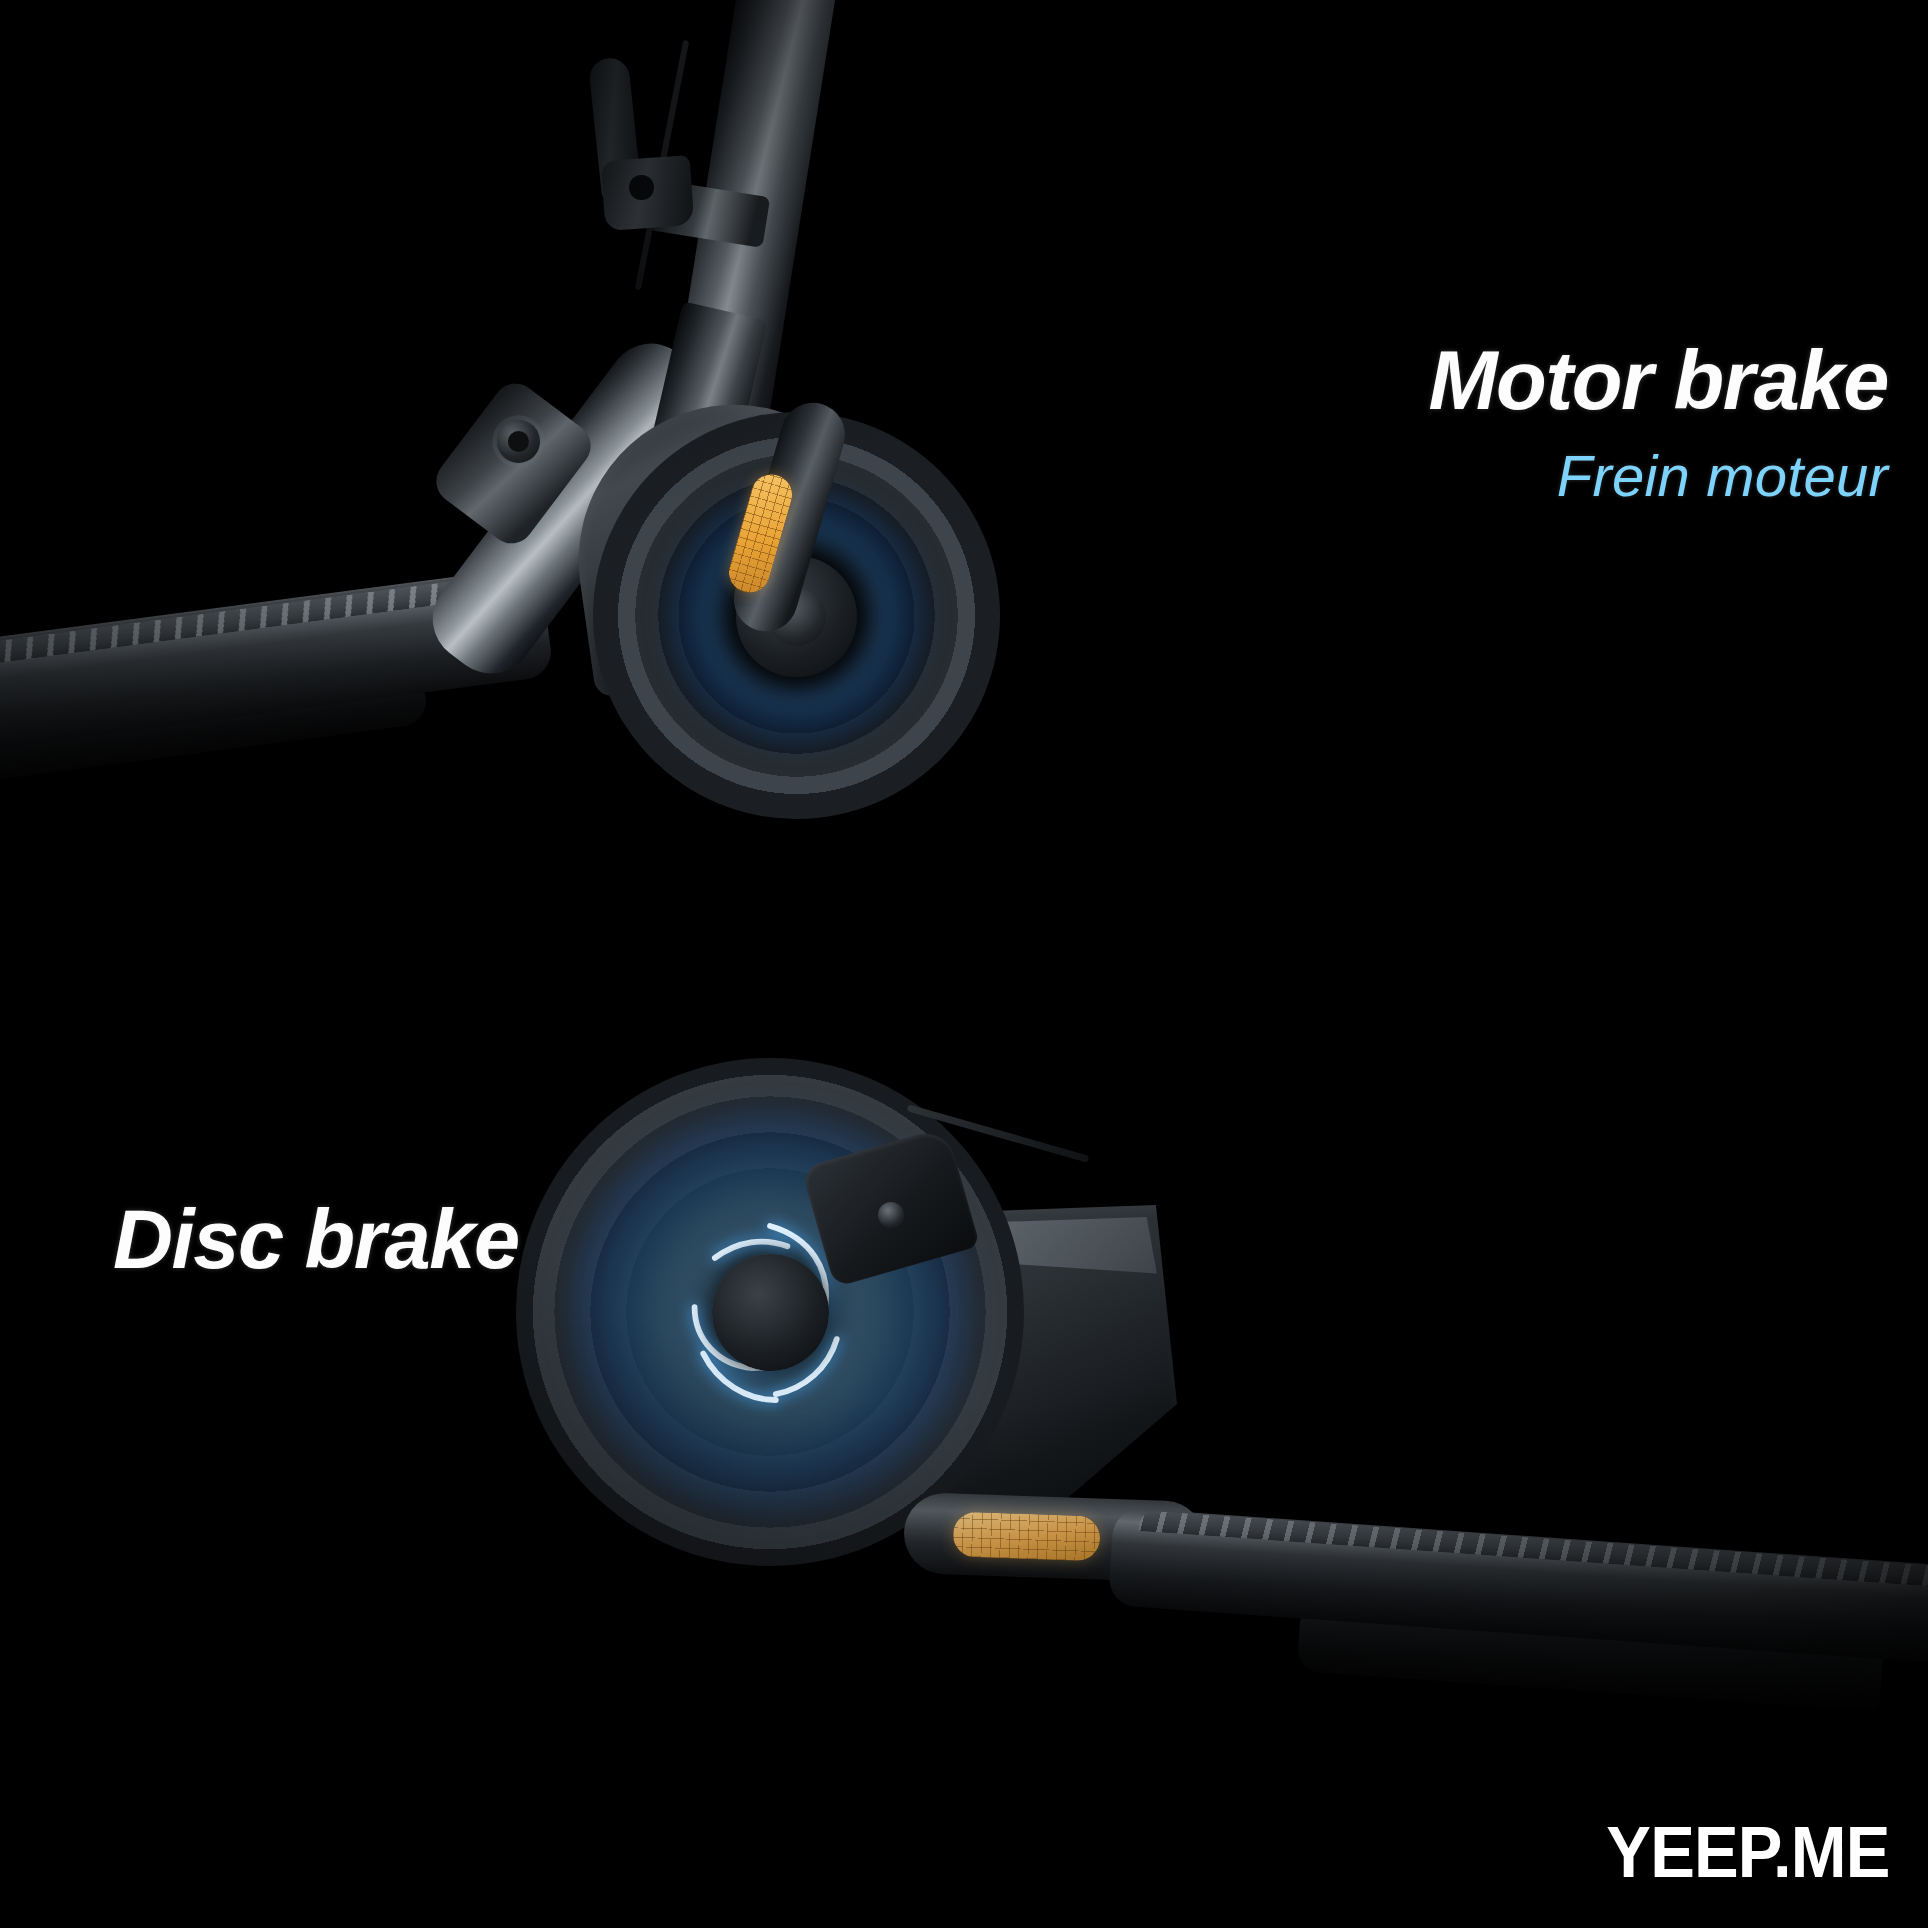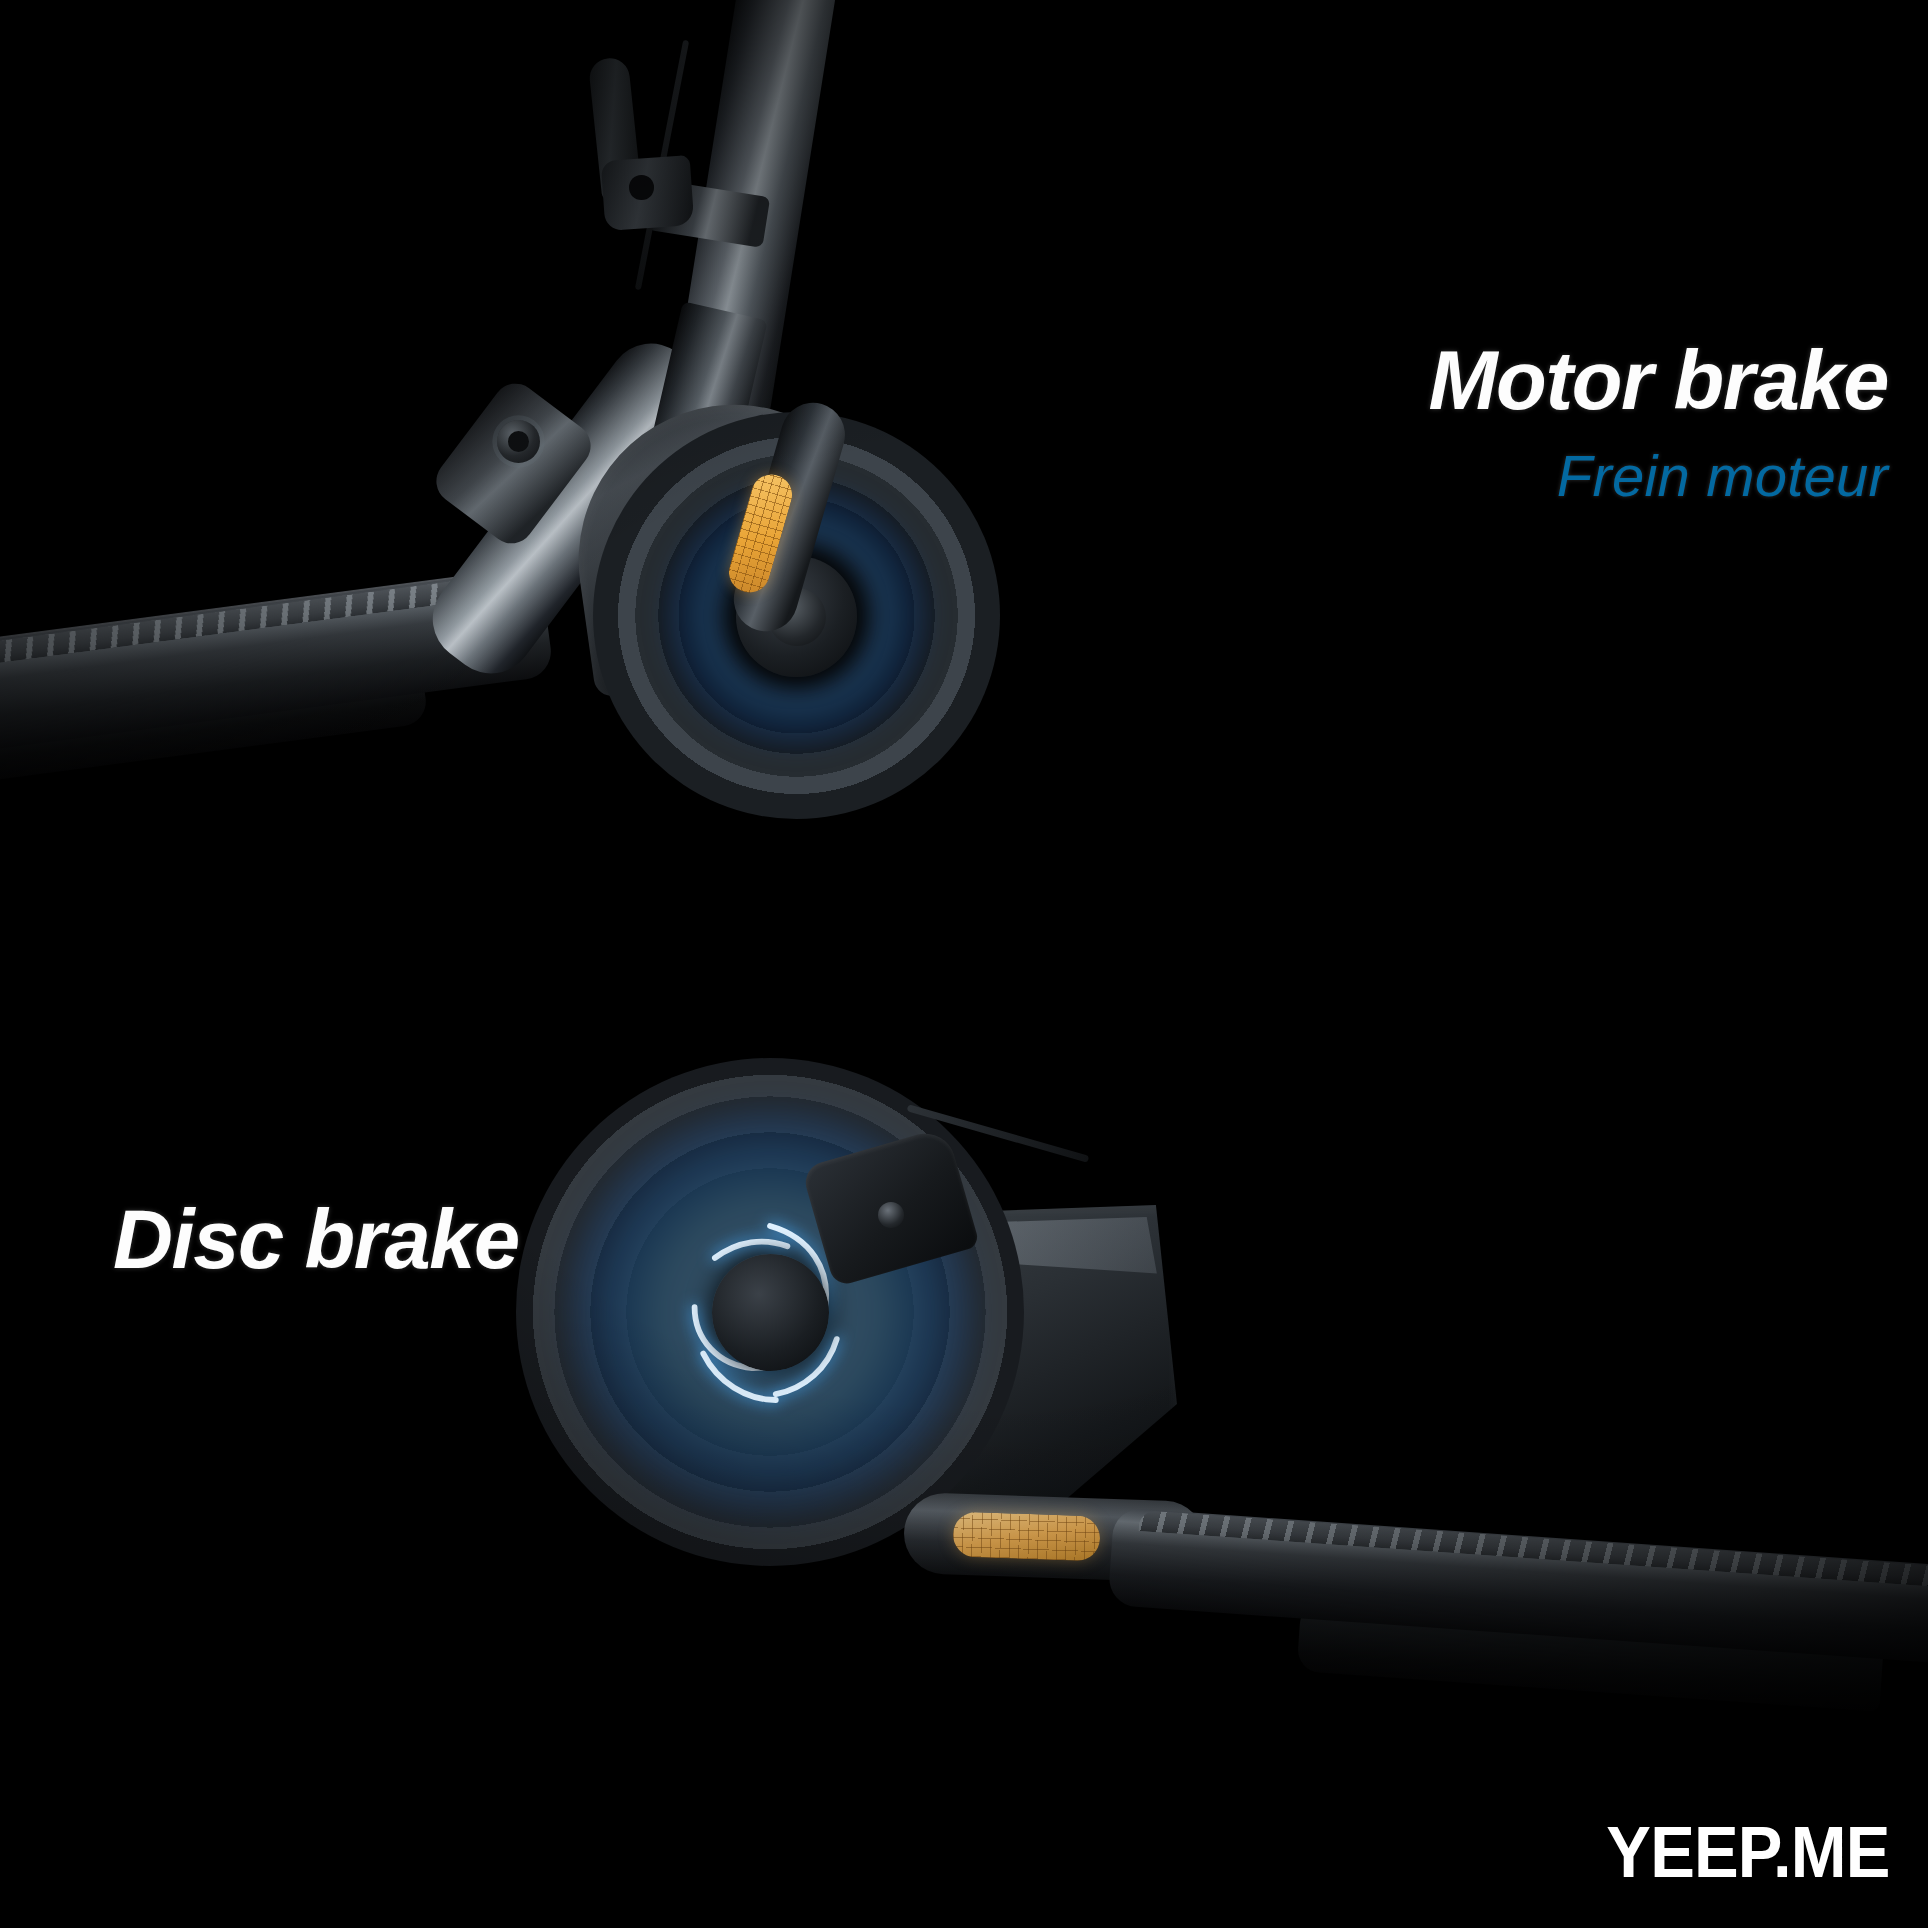--- a/index.html
+++ b/index.html
@@ -14,21 +14,21 @@
   
   .callout{position:absolute;color:#fff;}
   .callout .title{
     font-size:83px;font-weight:700;font-style:italic;
     letter-spacing:-1.4px;line-height:1.0;white-space:nowrap;
     color:#fdfdfd;text-shadow:0 0 5.6px rgba(255,255,255,.22);
   }
   .callout .subtitle{
     font-size:58px;font-weight:300;font-style:italic;
     letter-spacing:0.2px;line-height:1.0;white-space:nowrap;
-    color:#0369a1;margin-top:24.5px;
+    color:#7dd3fc;margin-top:24.5px;
     text-shadow:0 0 4.7px rgba(255,255,255,.18);
   }
   #callout-motor{right:40px;top:299px;text-align:right;margin-top:40px;}
   #callout-disc{left:113px;top:1198px;text-align:center;}
 
   
   #logo{
     position:absolute;right:38px;bottom:40px;
     display:flex;align-items:center;
   }

